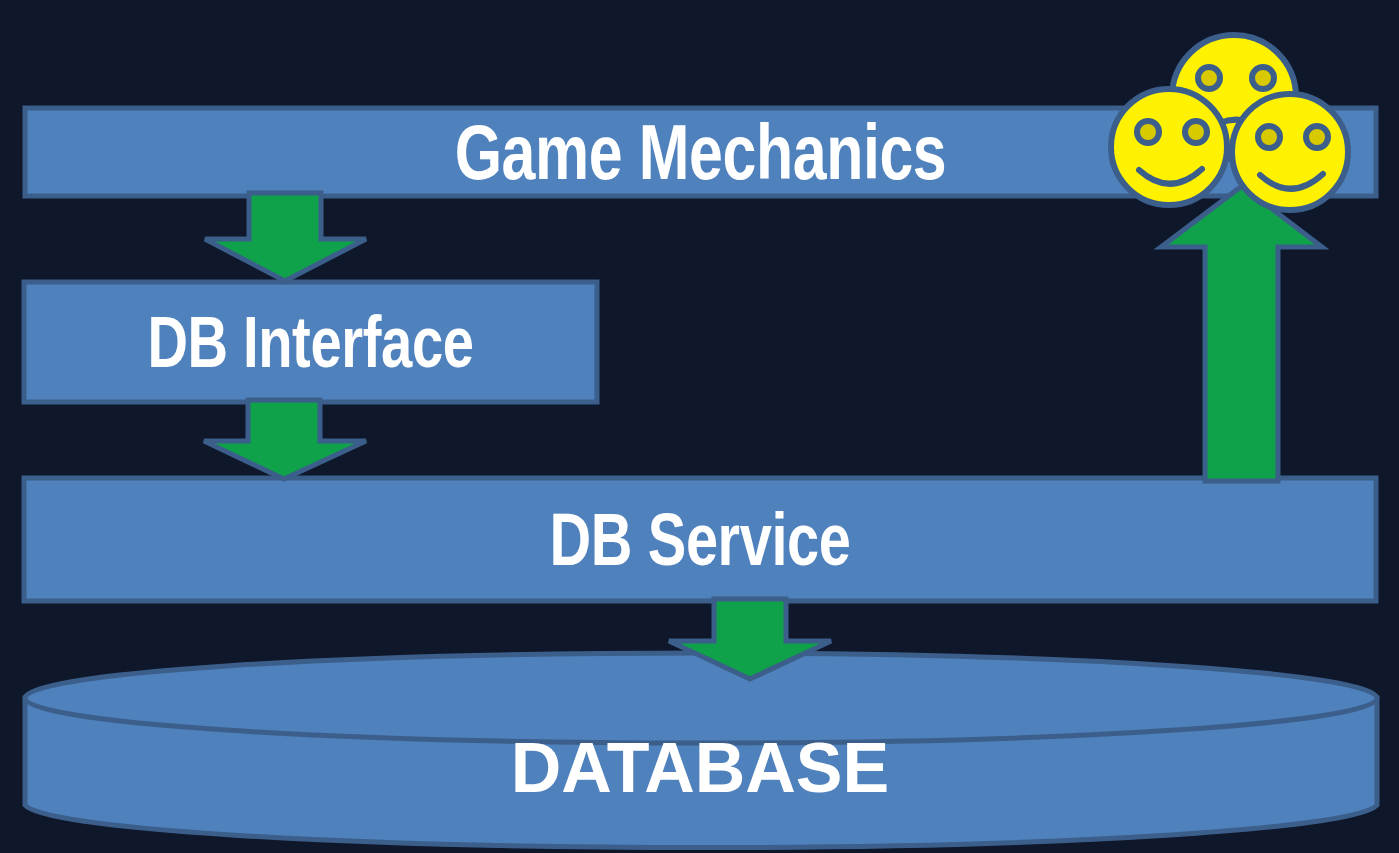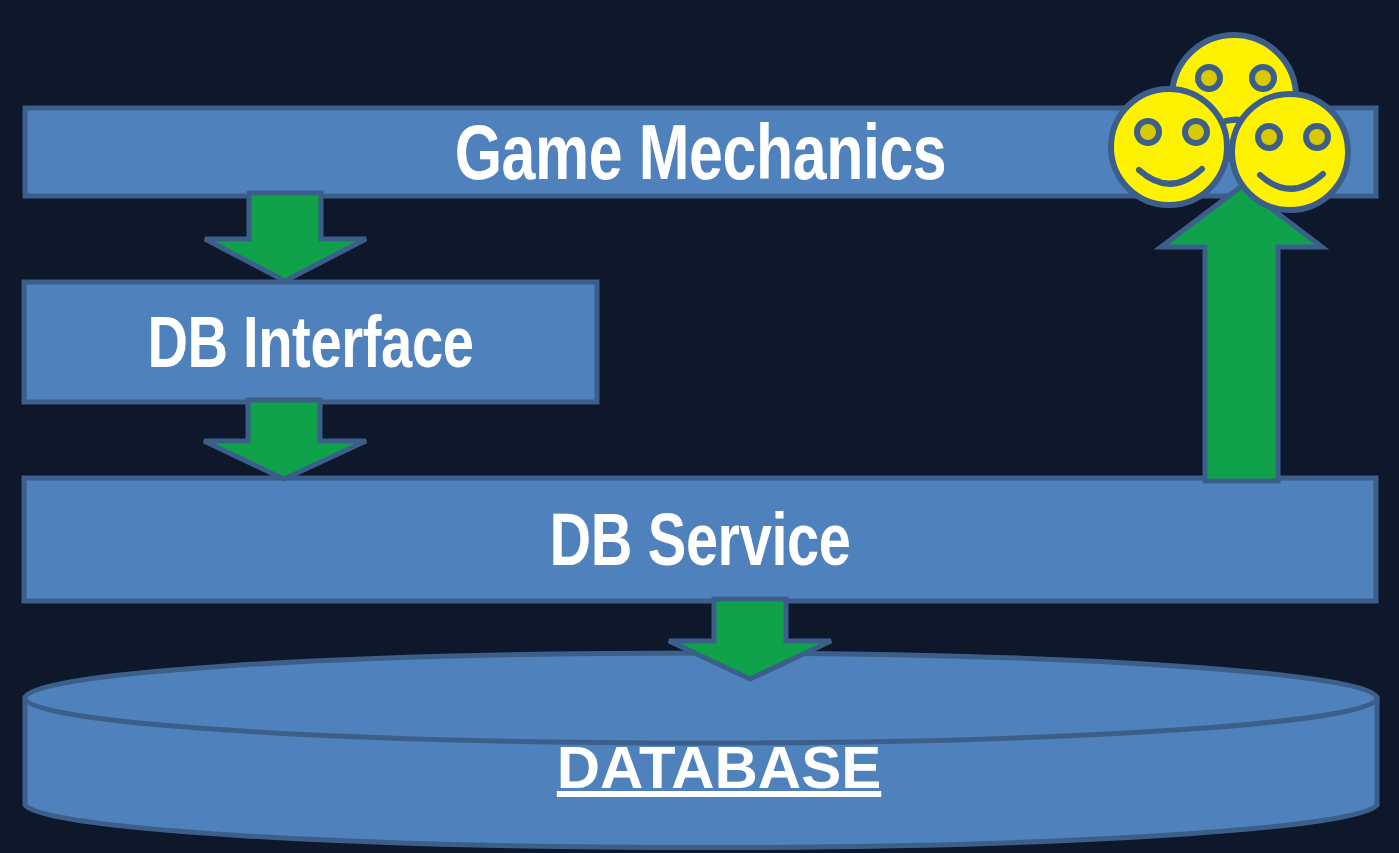--- a/index.html
+++ b/index.html
@@ -67,29 +67,28 @@
     left: 24px;
     top: 478px;
     width: 1352px;
     height: 123px;
     display: flex;
     align-items: center;
     justify-content: center;
     font-size: 74px;
   }
   #label-database {
-    left: 42px;
+    left: 23px;
     top: 718px;
     width: 1354px;
     height: 100px;
     display: flex;
     align-items: center;
     justify-content: center;
-    font-size: 60px;
-    text-decoration: underline;
+    font-size: 70px;
   }
 </style>
 </head>
 <body>
 
 <div id="canvas">
 
   <svg id="diagram-svg" viewBox="0 0 1399 853" xmlns="http://www.w3.org/2000/svg">
 
     <g>

